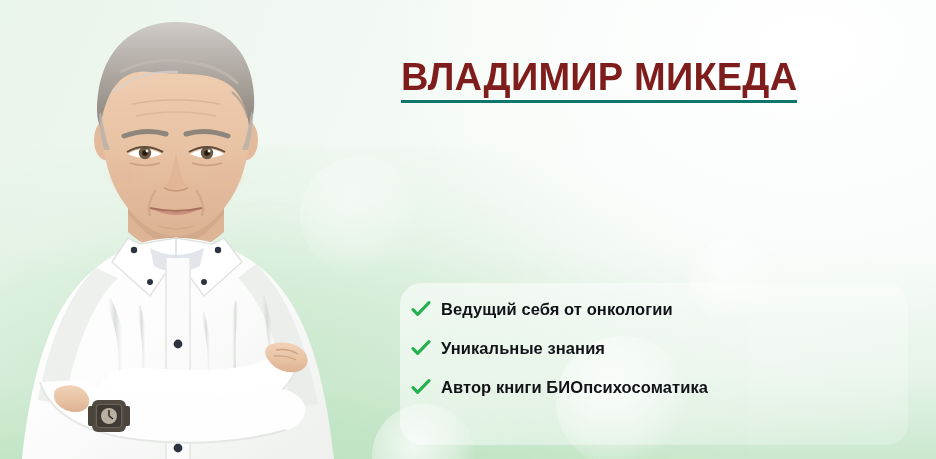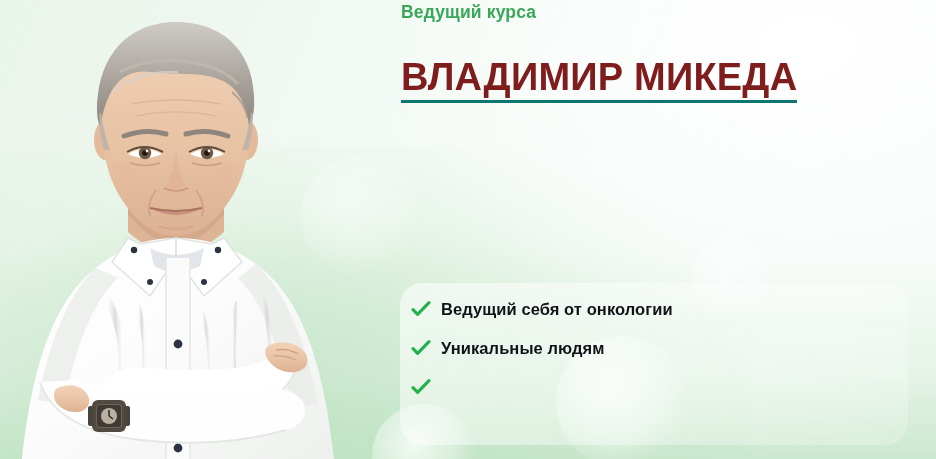--- a/index.html
+++ b/index.html
@@ -333,21 +333,20 @@
       <path d="M156 190 Q146 204 150 216" stroke="#cfa083" stroke-width="2" fill="none" opacity=".8"></path>
       <path d="M196 190 Q206 204 202 216" stroke="#cfa083" stroke-width="2" fill="none" opacity=".8"></path>
 
       <path d="M150 208 Q176 216 202 208 Q176 222 150 208 Z" fill="#c98f7e"></path>
       <path d="M150 208 Q176 214 202 208" stroke="#a9705f" stroke-width="1.8" fill="none"></path>
 
       <path d="M158 226 Q176 232 194 226" stroke="#cfa083" stroke-width="1.4" fill="none" opacity=".6"></path>
     </svg>
   </div>
 
-  <div class="eyebrow">Ведущий курса</div>
 
   <h1 class="headline">ВЛАДИМИР МИКЕДА</h1>
 
 
   <div class="check-card"></div>
 
   <div class="check-list">
 
 
     <div class="check-item">
@@ -358,26 +357,27 @@
       </span>
       <span class="check-label">Ведущий себя от онкологии</span>
     </div>
 
     <div class="check-item">
       <span class="check-icon">
         <svg width="20" height="20" viewBox="0 0 20 20" aria-hidden="true">
           <path d="M2 10.6 L6.6 15.4 L18 3.6" fill="none" stroke="#22b14c" stroke-width="3.1" stroke-linecap="round" stroke-linejoin="round"></path>
         </svg>
       </span>
-      <span class="check-label">Уникальные людям</span>
+      <span class="check-label">Уникальные знания</span>
     </div>
 
     <div class="check-item">
       <span class="check-icon">
         <svg width="20" height="20" viewBox="0 0 20 20" aria-hidden="true">
           <path d="M2 10.6 L6.6 15.4 L18 3.6" fill="none" stroke="#22b14c" stroke-width="3.1" stroke-linecap="round" stroke-linejoin="round"></path>
         </svg>
       </span>
+      <span class="check-label">Автор книги БИОпсихосоматика</span>
     </div>
 
   </div>
 
 </div>
 
 </body></html>

